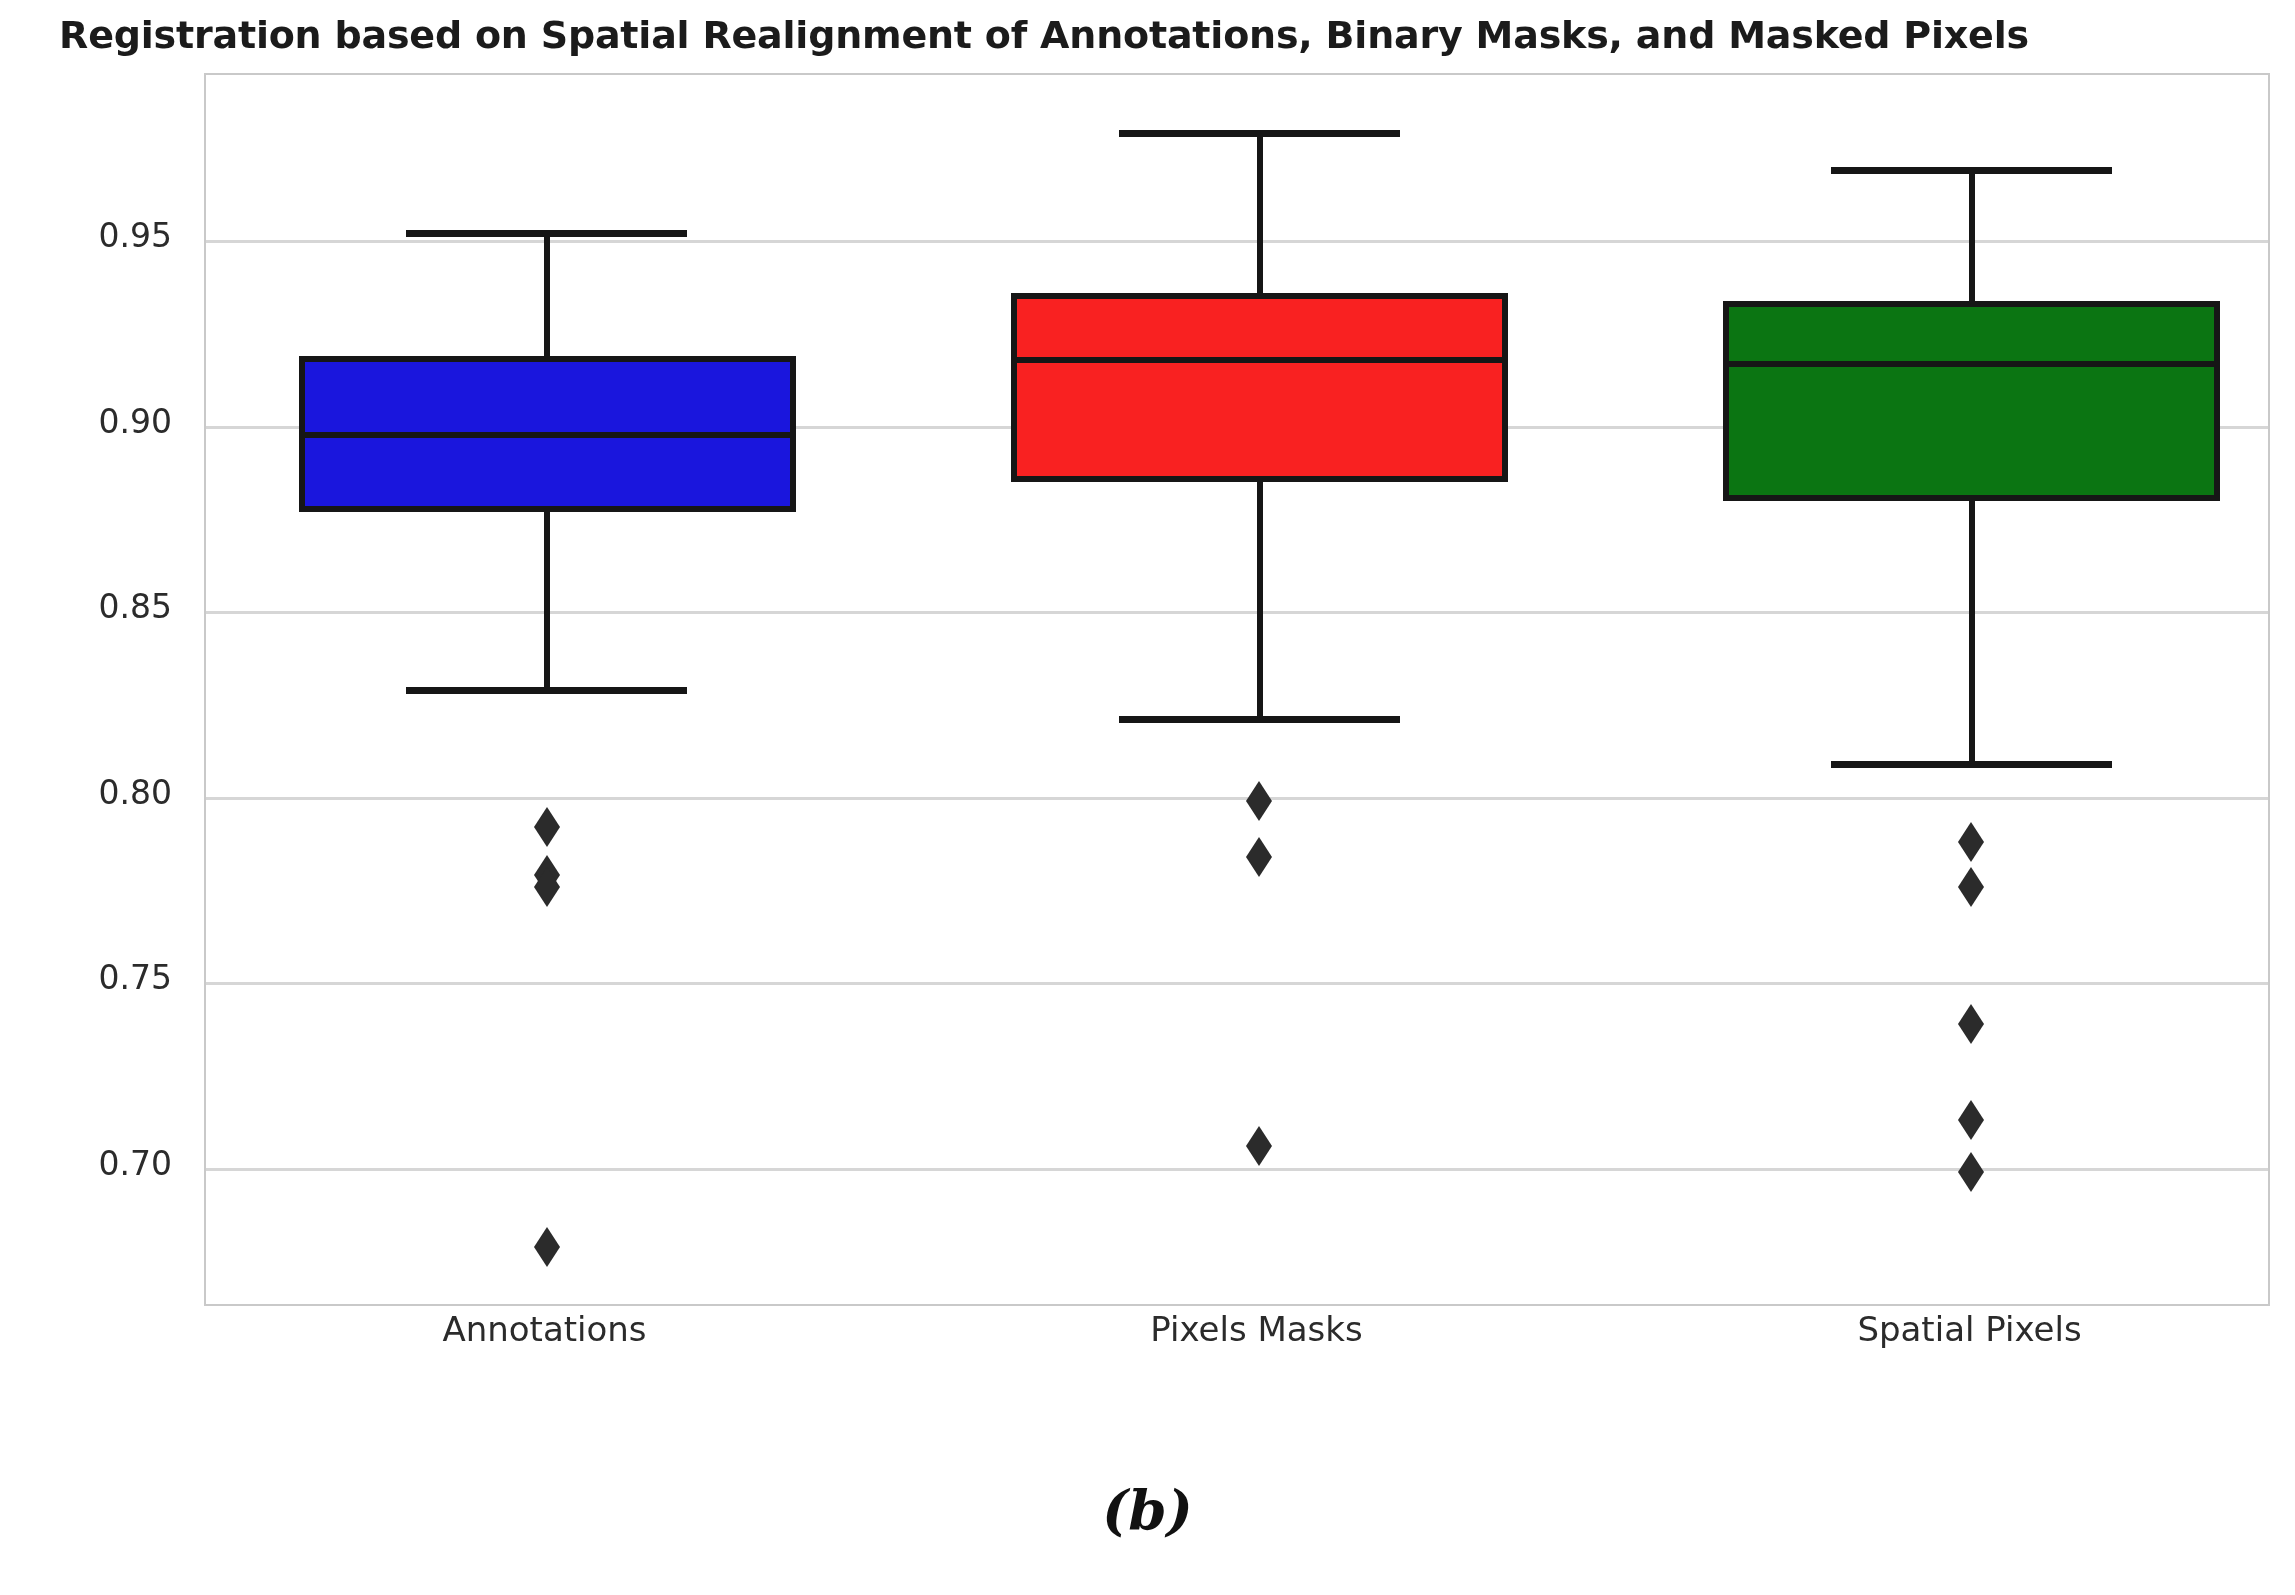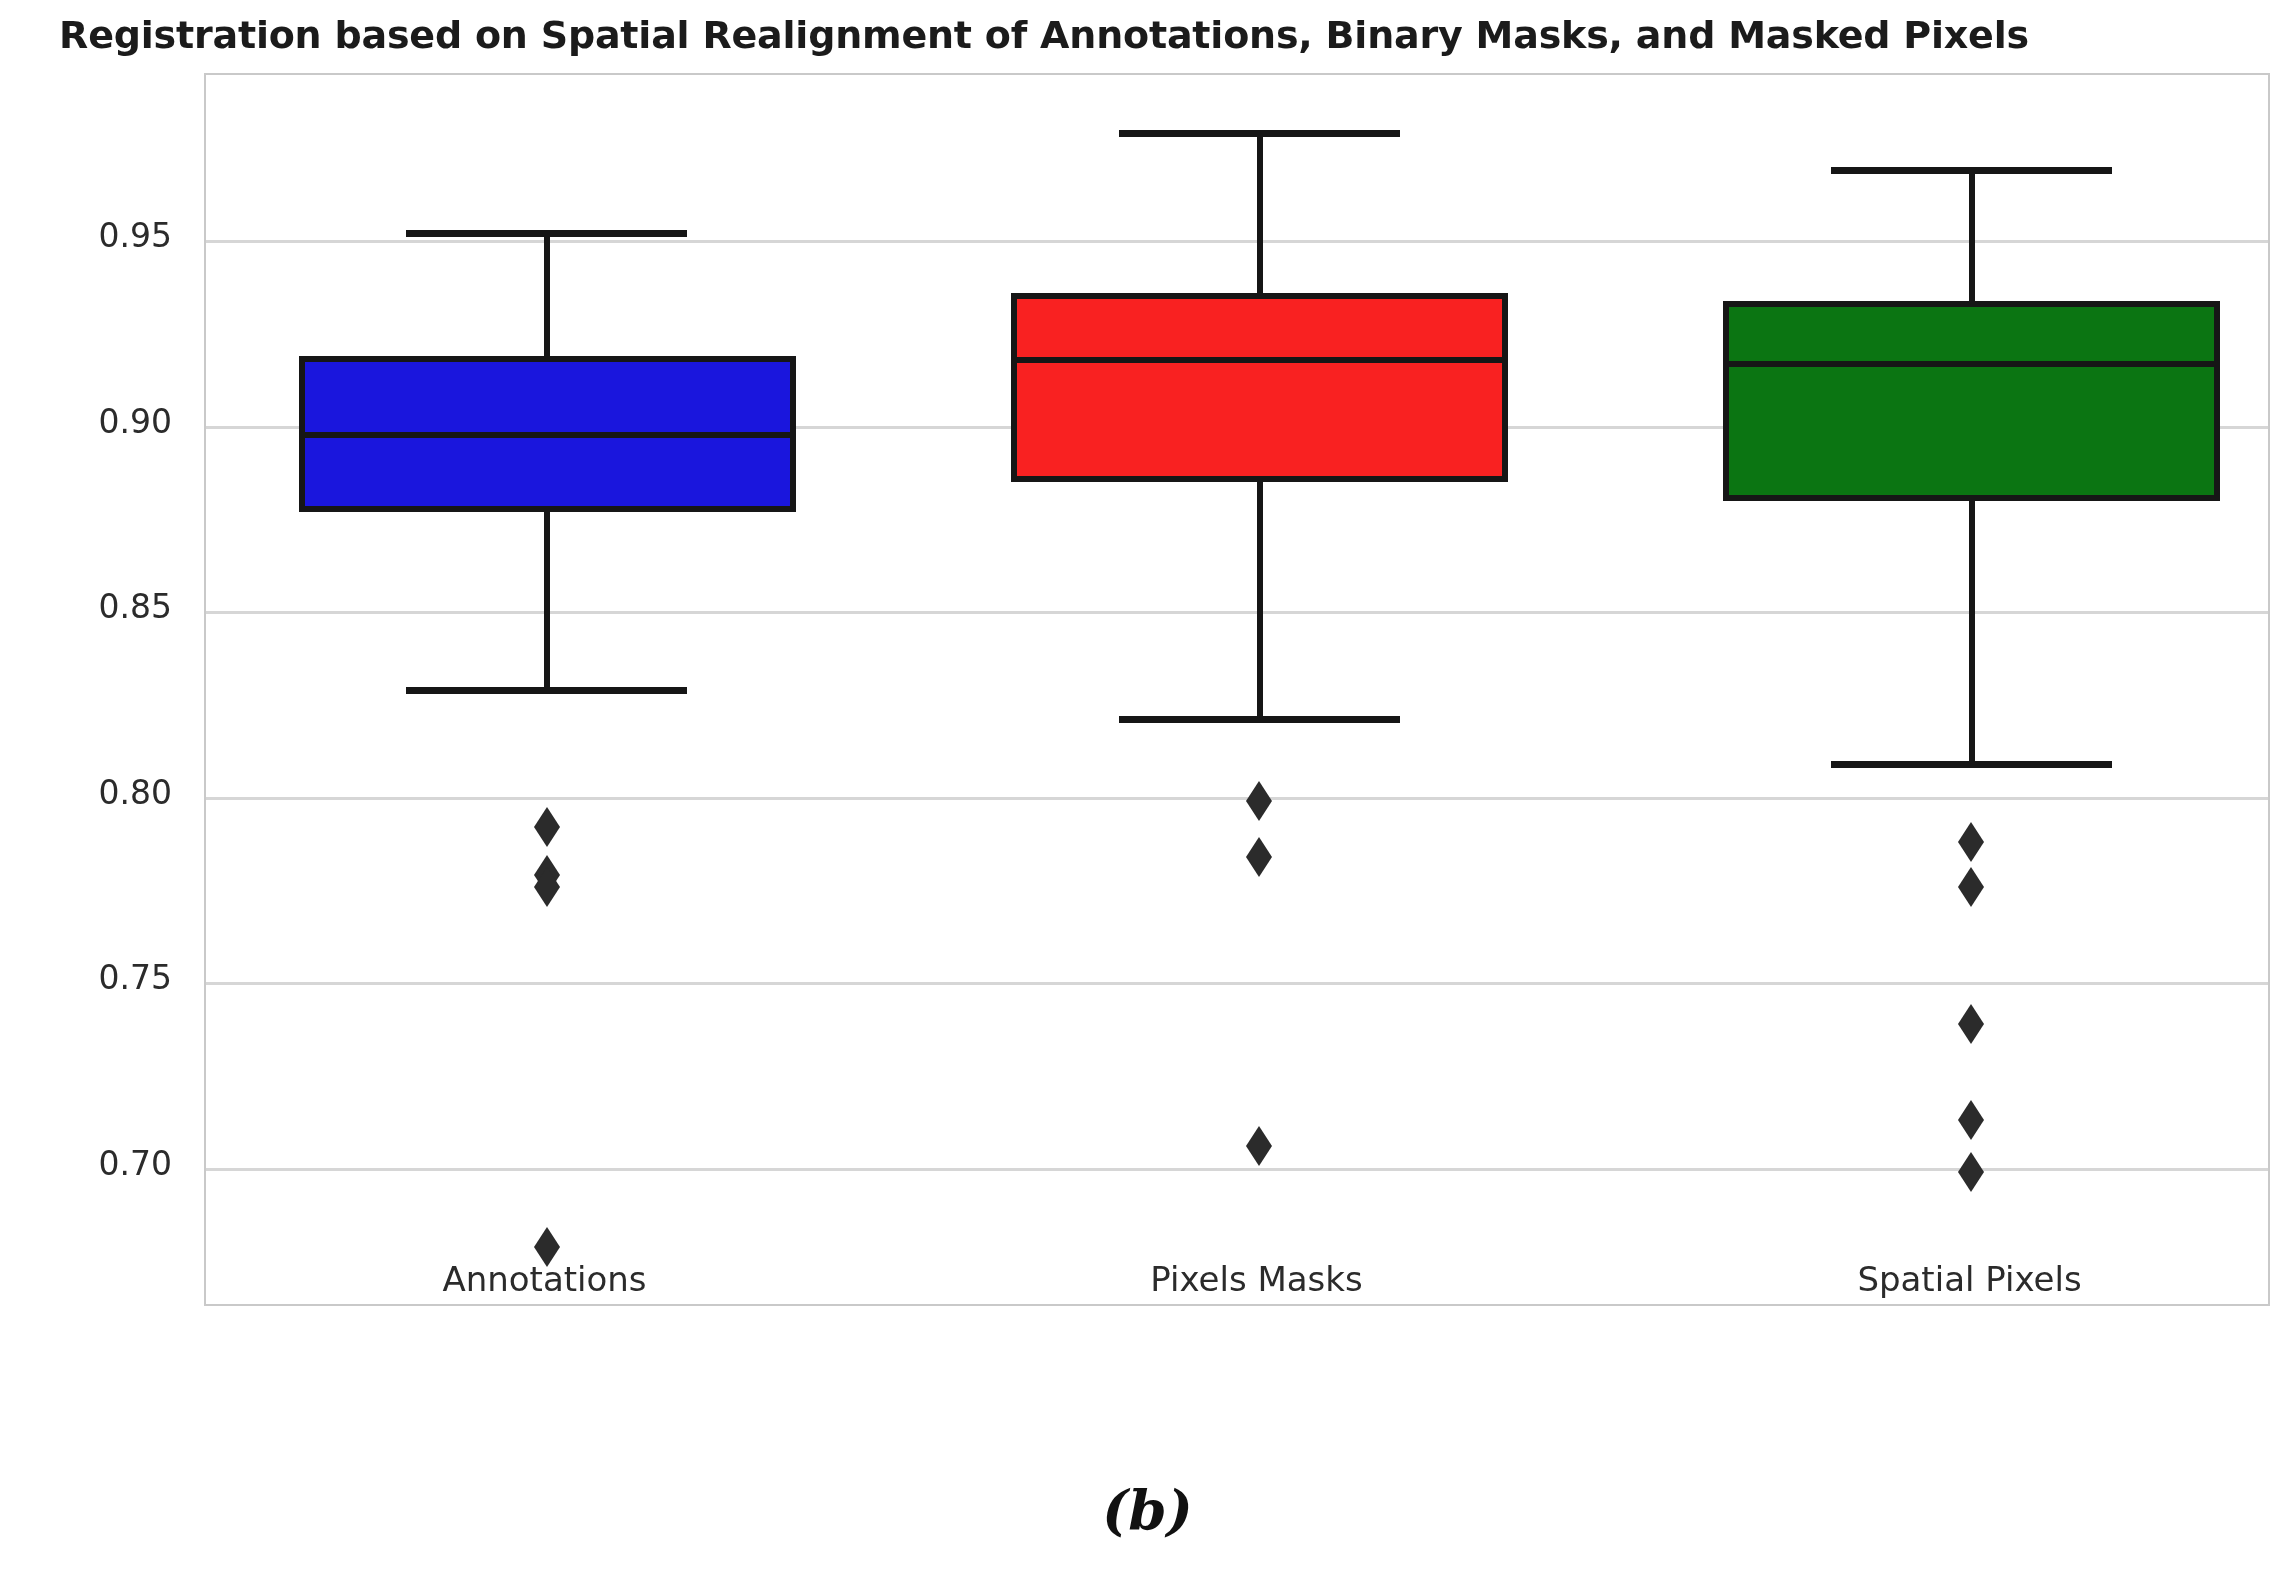--- a/index.html
+++ b/index.html
@@ -17,21 +17,21 @@
     position:absolute; left:204px; top:73px; width:2066px; height:1233px;
     background:#ffffff; border:2.6px solid #c9c9c9; box-sizing:border-box;
   }
 
   .gridline{position:absolute; left:0; width:100%; height:2.6px; background:#d6d6d6;}
   .y-tick-label{
     position:absolute; right:2296px; width:193px; text-align:right;
     font-size:33px; color:#2b2b2b; white-space:nowrap;
   }
   .x-tick-label{
-    position:absolute; top:1259px; width:527px; text-align:center;
+    position:absolute; top:1309px; width:527px; text-align:center;
     font-size:34px; color:#2b2b2b; white-space:nowrap;
   }
 
   .box-group{position:absolute; top:0; height:100%;}
   .box-rect{position:absolute; box-sizing:border-box; border:6.2px solid #161616;}
   .median-line{position:absolute; height:6.2px; background:#161616;}
   .whisker-line{position:absolute; width:6.2px; background:#161616;}
   .whisker-cap{position:absolute; height:7px; background:#161616;}
   .outlier{
     position:absolute; width:26px; height:40px; background:#2b2b2b;

